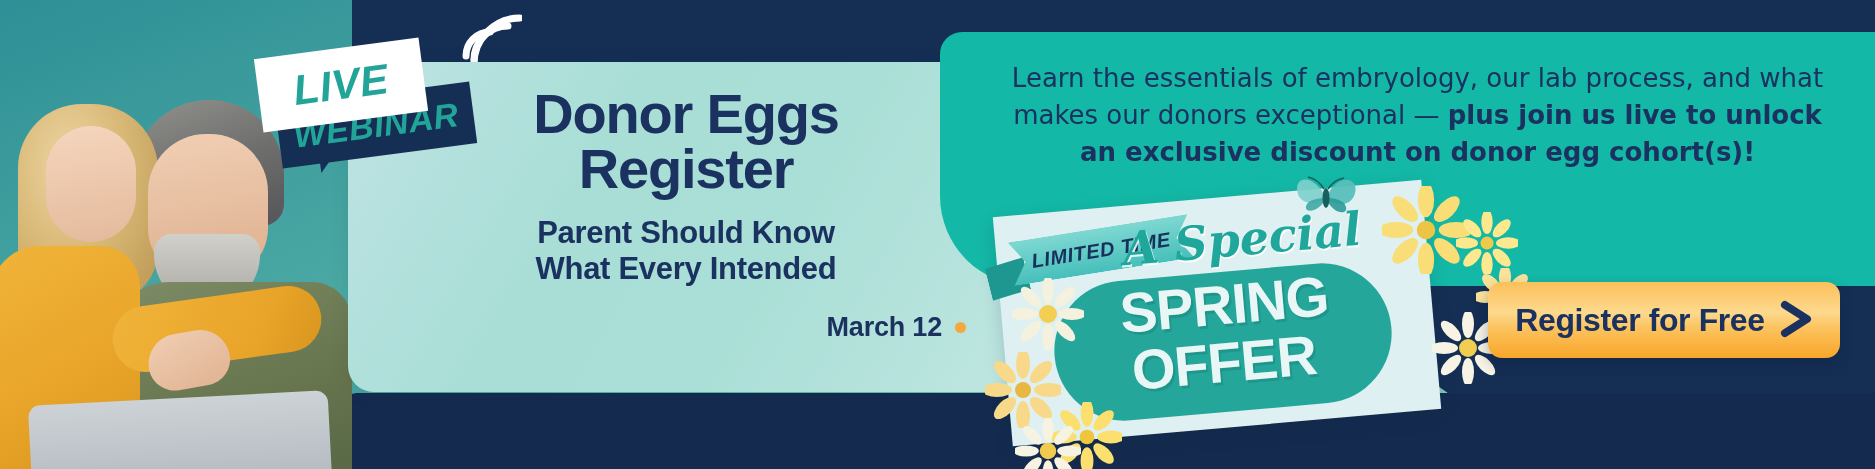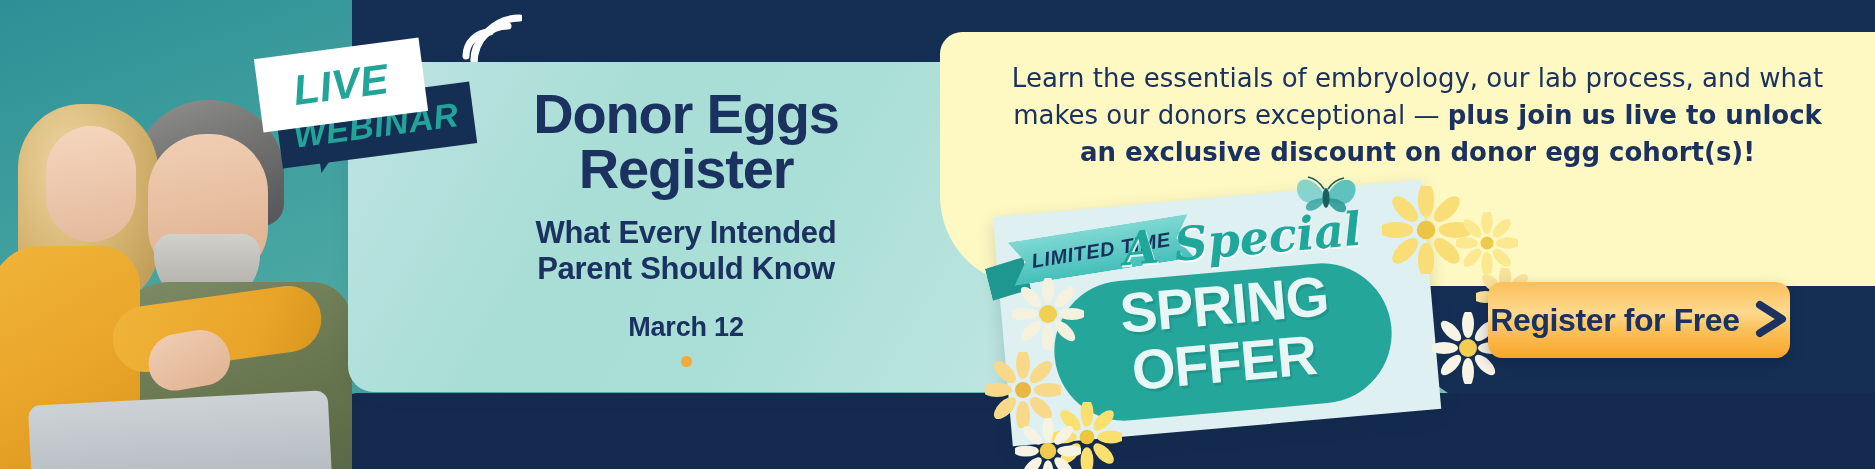--- a/index.html
+++ b/index.html
@@ -113,23 +113,22 @@
     font-weight:600;
     line-height:1.18;
     letter-spacing:-0.3px;
   }
   .h-date {
     margin-top:24px;
     color:#1b3260;
     font-size:27px;
     font-weight:bold;
     letter-spacing:-0.2px;
-    display:flex; align-items:center; justify-content:center; gap:13px;
+    display:flex; align-items:center; justify-content:flex-end; gap:13px;
     white-space:nowrap;
-    flex-direction:column;
   }
   .date-dot {
     display:inline-block;
     width:11px; height:11px; border-radius:50%;
     background:#f5a83c;
   }
 
   
   .wifi-icon {
     position:absolute; left:452px; top:4px; width:70px; height:62px;
@@ -166,21 +165,21 @@
   }
   .badge-live span {
     color:#22a598; font-size:42px; font-weight:bold;
     font-style:italic; letter-spacing:0.5px;
   }
 
   
   .callout {
     position:absolute;
     left:940px; top:32px; width:935px; height:254px;
-    background:#fef9c3;
+    background:#14b8a6;
     border-radius:22px 0 0 90px;
     padding:28px 44px 0 64px;
     text-align:center;
   }
   .callout p {
     color:#1b3260;
     font-size:26px;
     line-height:1.42;
     font-family:"DejaVu Sans", sans-serif;
   }
@@ -244,21 +243,21 @@
     clip-path:polygon(0 0,100% 22%,100% 100%,0 78%);
   }
 
   
   .deco { position:absolute; }
 
   
   .register-btn {
     position:absolute;
     left:1488px; top:282px;
-    width:302px; height:76px;
+    width:352px; height:76px;
     border-radius:14px;
     background:linear-gradient(180deg,#fbc05a 0%,#fdd98e 40%,#fbc25c 62%,#f9a529 100%);
     border:none;
     box-shadow:0 6px 14px rgba(10,30,60,.30);
     display:flex; align-items:center; justify-content:center;
     gap:12px;
     cursor:pointer;
   }
   .register-btn .lbl {
     color:#1b3260; font-size:32px; font-weight:bold; letter-spacing:-0.4px;
@@ -300,22 +299,22 @@
     </svg>
   </div>
 
   <div class="headline-card"></div>
   <div class="headline-inner">
     <div class="h-title">
       <div>Donor Eggs</div>
       <div>Register</div>
     </div>
     <div class="h-sub">
+      <div>Parent Should Know</div>
       <div>What Every Intended</div>
-      <div>Parent Should Know</div>
     </div>
     <div class="h-date">
       <span>March 12</span>
       <span class="date-dot"></span>
     </div>
   </div>
 
   <div class="badge-wrap">
     <div class="badge-webinar-tail"></div>
     <div class="badge-webinar">

